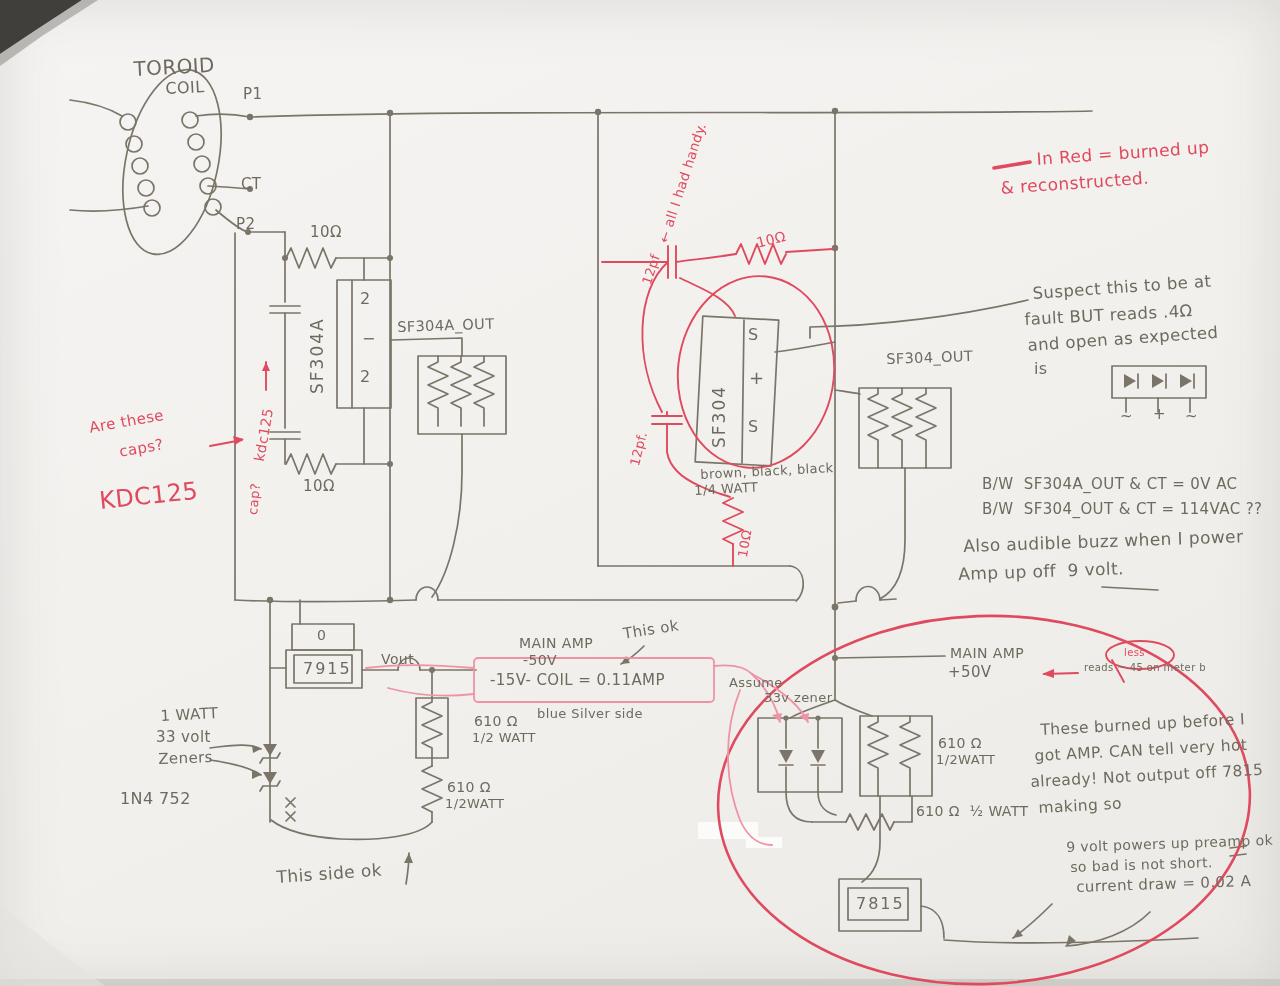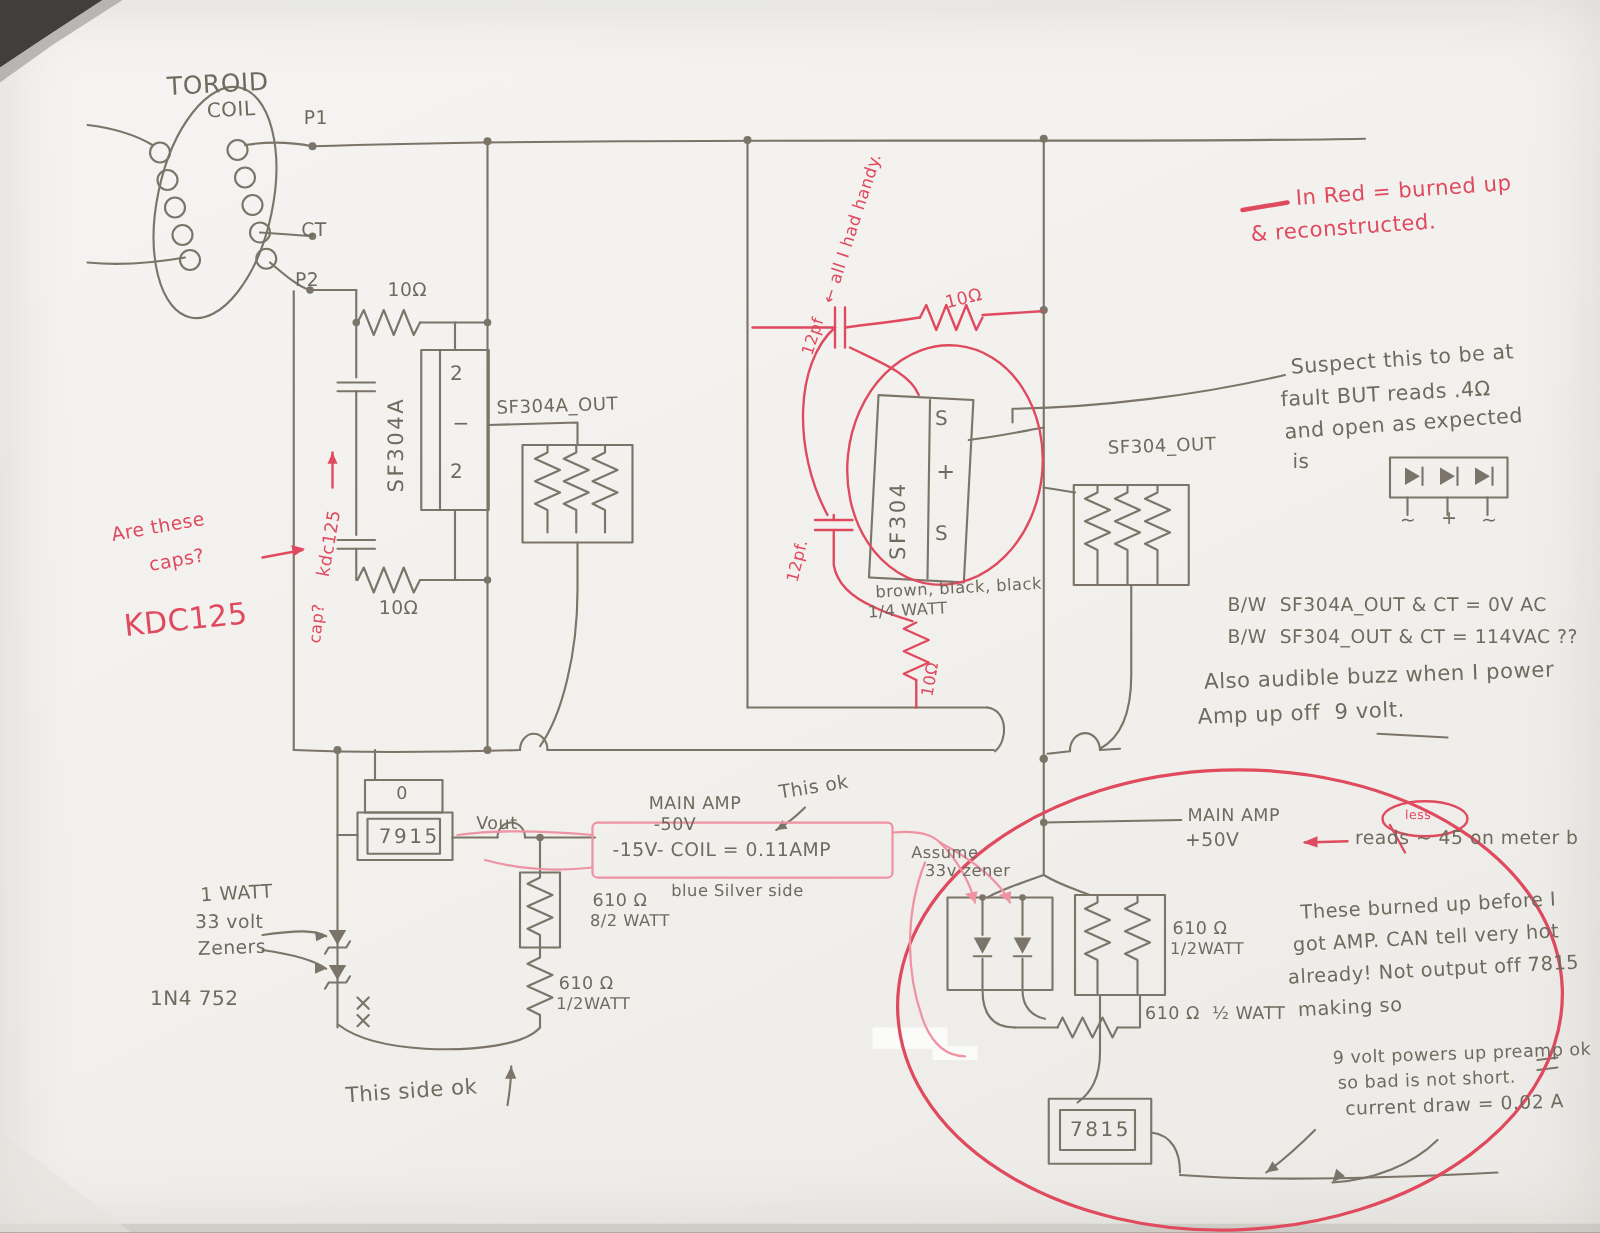--- a/index.html
+++ b/index.html
@@ -323,34 +323,34 @@
 
   <div class="t" style="left:317px;top:628px;font-size:14px">0</div>
   <div class="t" style="left:303px;top:660px;font-size:16px;letter-spacing:2px">7915</div>
   <div class="t" style="left:381px;top:652px;font-size:14px">Vout</div>
   <div class="t" style="left:519px;top:636px;font-size:14px">MAIN AMP</div>
   <div class="t" style="left:523px;top:653px;font-size:14px">-50V</div>
   <div class="t rot" style="left:622px;top:626px;font-size:15px;transform:rotate(-9deg)">This ok</div>
   <div class="t" style="left:490px;top:672px;font-size:15px">-15V- COIL = 0.11AMP</div>
   <div class="t" style="left:537px;top:707px;font-size:13px">blue Silver side</div>
   <div class="t" style="left:474px;top:714px;font-size:14px">610 Ω</div>
-  <div class="t" style="left:472px;top:731px;font-size:13px">8/2 WATT</div>
+  <div class="t" style="left:472px;top:731px;font-size:13px">1/2 WATT</div>
   <div class="t" style="left:447px;top:780px;font-size:14px">610 Ω</div>
   <div class="t" style="left:445px;top:797px;font-size:13px">1/2WATT</div>
   <div class="t rot" style="left:160px;top:708px;font-size:15px;transform:rotate(-3deg)">1 WATT</div>
   <div class="t" style="left:156px;top:729px;font-size:15px">33 volt</div>
   <div class="t rot" style="left:158px;top:751px;font-size:15px;transform:rotate(-2deg)">Zeners</div>
   <div class="t" style="left:120px;top:790px;font-size:16px">1N4 752</div>
   <div class="t rot" style="left:276px;top:868px;font-size:17px;transform:rotate(-4deg)">This side ok</div>
 
   <div class="t" style="left:729px;top:676px;font-size:13px">Assume</div>
-  <div class="t" style="left:740px;top:691px;font-size:13px">33v zener</div>
+  <div class="t" style="left:764px;top:691px;font-size:13px">33v zener</div>
   <div class="t" style="left:950px;top:646px;font-size:14px">MAIN AMP</div>
   <div class="t" style="left:948px;top:664px;font-size:15px">+50V</div>
-  <div class="t" style="left:1084px;top:662px;font-size:15px">reads ~ 45 on meter b</div>
+  <div class="t" style="left:1084px;top:662px;font-size:10px">reads ~ 45 on meter b</div>
   <div class="t red" style="left:1124px;top:647px;font-size:10px">less</div>
   <div class="t" style="left:938px;top:736px;font-size:14px">610 Ω</div>
   <div class="t" style="left:936px;top:753px;font-size:13px">1/2WATT</div>
   <div class="t" style="left:916px;top:804px;font-size:14px">610 Ω  ½ WATT</div>
   <div class="t" style="left:856px;top:895px;font-size:16px;letter-spacing:2px">7815</div>
   <div class="t rot" style="left:1040px;top:722px;font-size:15.5px;transform:rotate(-3deg)">These burned up before I</div>
   <div class="t rot" style="left:1034px;top:748px;font-size:15.5px;transform:rotate(-3deg)">got AMP. CAN tell very hot</div>
   <div class="t rot" style="left:1030px;top:774px;font-size:15.5px;transform:rotate(-3deg)">already! Not output off 7815</div>
   <div class="t rot" style="left:1038px;top:800px;font-size:15.5px;transform:rotate(-3deg)">making so</div>
   <div class="t rot" style="left:1066px;top:840px;font-size:14px;transform:rotate(-2deg)">9 volt powers up preamp ok</div>

